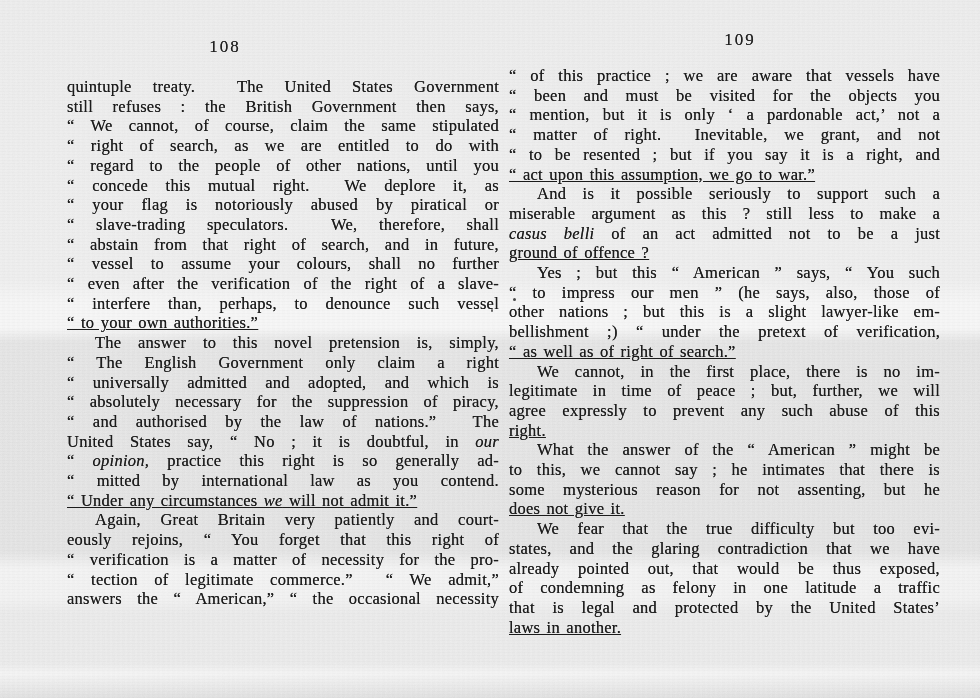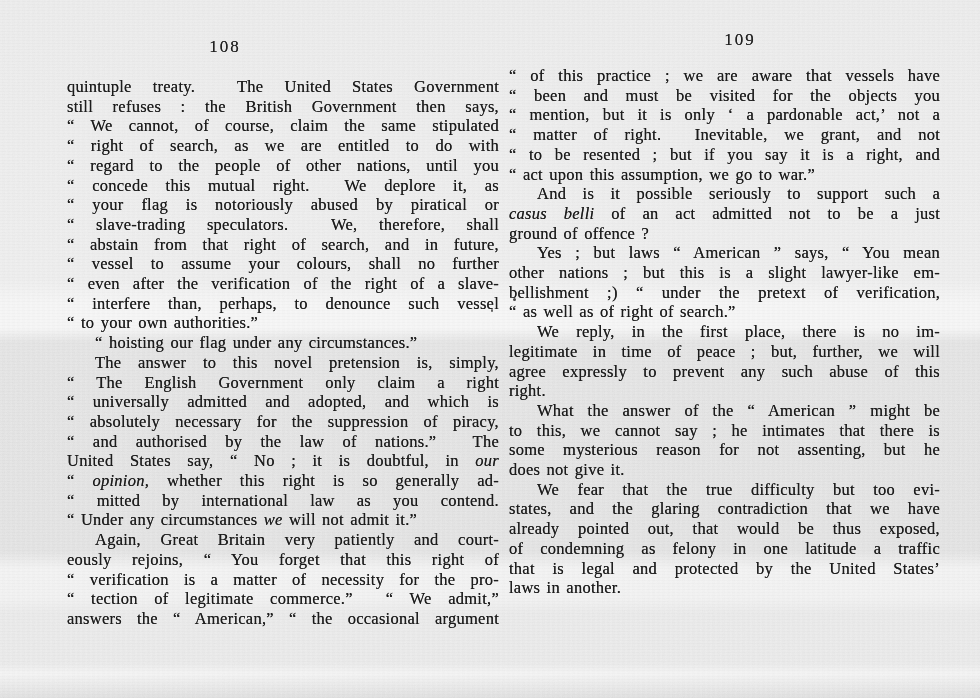--- a/index.html
+++ b/index.html
@@ -62,20 +62,21 @@
     line-height: 19.7px;
     letter-spacing: 0.25px;
     word-spacing: 2px;
     white-space: pre-wrap;
     text-align: justify;
     text-align-last: justify;
   }
   
   .para:not(.runon) .line:last-child {
     text-align-last: left;
+    text-decoration: underline;
   }
   .para.indent .line:first-child {
     text-indent: 28px;
   }
   .it { font-style: italic; }
   .speck {
     position: absolute;
     border-radius: 50%;
     pointer-events: none;
   }
@@ -110,66 +111,67 @@
           <div class="line"><span>“ concede this mutual right.  We deplore it, as</span></div>
           <div class="line"><span>“ your flag is notoriously abused by piratical or</span></div>
           <div class="line"><span>“ slave-trading speculators.  We, therefore, shall</span></div>
           <div class="line"><span>“ abstain from that right of search, and in future,</span></div>
           <div class="line"><span>“ vessel to assume your colours, shall no further</span></div>
           <div class="line"><span>“ even after the verification of the right of a slave-</span></div>
           <div class="line"><span>“ interfere than, perhaps, to denounce such vessel</span></div>
           <div class="line"><span>“ to your own authorities.”</span></div>
         </div>
         <div class="para indent">
-          <div class="line"><span>“ hoisting our flag under any circumstances.”</span></div>
         </div>
         <div class="para indent">
           <div class="line"><span>The answer to this novel pretension is, simply,</span></div>
           <div class="line"><span>“ The English Government only claim a right</span></div>
           <div class="line"><span>“ universally admitted and adopted, and which is</span></div>
           <div class="line"><span>“ absolutely necessary for the suppression of piracy,</span></div>
           <div class="line"><span>“ and authorised by the law of nations.”  The</span></div>
           <div class="line"><span>United States say, “ No ; it is doubtful, in </span><span class="it">our</span></div>
-          <div class="line"><span>“ </span><span class="it">opinion,</span><span> whether this right is so generally ad-</span></div>
+          <div class="line"><span>“ </span><span class="it">opinion,</span><span> practice this right is so generally ad-</span></div>
           <div class="line"><span>“ mitted by international law as you contend.</span></div>
           <div class="line"><span>“ Under any circumstances </span><span class="it">we</span><span> will not admit it.”</span></div>
         </div>
         <div class="para indent runon">
           <div class="line"><span>Again, Great Britain very patiently and court-</span></div>
           <div class="line"><span>eously rejoins, “ You forget that this right of</span></div>
           <div class="line"><span>“ verification is a matter of necessity for the pro-</span></div>
           <div class="line"><span>“ tection of legitimate commerce.”  “ We admit,”</span></div>
-          <div class="line"><span>answers the “ American,” “ the occasional argument</span></div>
+          <div class="line"><span>answers the “ American,” “ the occasional necessity</span></div>
         </div>
       </div>
   </div>
 
   <div class="page page-right">
     <div class="page-body">
         <div class="para">
           <div class="line"><span>“ of this practice ; we are aware that vessels have</span></div>
           <div class="line"><span>“ been and must be visited for the objects you</span></div>
           <div class="line"><span>“ mention, but it is only ‘ a pardonable act,’ not a</span></div>
           <div class="line"><span>“ matter of right.  Inevitable, we grant, and not</span></div>
           <div class="line"><span>“ to be resented ; but if you say it is a right, and</span></div>
           <div class="line"><span>“ act upon this assumption, we go to war.”</span></div>
         </div>
         <div class="para indent">
           <div class="line"><span>And is it possible seriously to support such a</span></div>
+          <div class="line"><span>miserable argument as this ? still less to make a</span></div>
           <div class="line"><span class="it">casus belli</span><span> of an act admitted not to be a just</span></div>
           <div class="line"><span>ground of offence ?</span></div>
         </div>
         <div class="para indent">
-          <div class="line"><span>Yes ; but laws “ American ” says, “ You mean</span></div>
+          <div class="line"><span>Yes ; but this “ American ” says, “ You such</span></div>
+          <div class="line"><span>“ to impress our men ” (he says, also, those of</span></div>
           <div class="line"><span>other nations ; but this is a slight lawyer-like em-</span></div>
           <div class="line"><span>bellishment ;) “ under the pretext of verification,</span></div>
           <div class="line"><span>“ as well as of right of search.”</span></div>
         </div>
         <div class="para indent">
-          <div class="line"><span>We reply, in the first place, there is no im-</span></div>
+          <div class="line"><span>We cannot, in the first place, there is no im-</span></div>
           <div class="line"><span>legitimate in time of peace ; but, further, we will</span></div>
           <div class="line"><span>agree expressly to prevent any such abuse of this</span></div>
           <div class="line"><span>right.</span></div>
         </div>
         <div class="para indent">
           <div class="line"><span>What the answer of the “ American ” might be</span></div>
           <div class="line"><span>to this, we cannot say ; he intimates that there is</span></div>
           <div class="line"><span>some mysterious reason for not assenting, but he</span></div>
           <div class="line"><span>does not give it.</span></div>
         </div>

